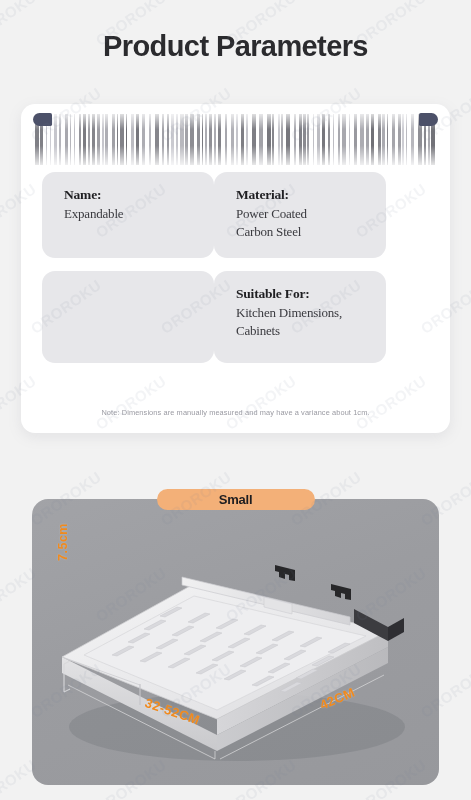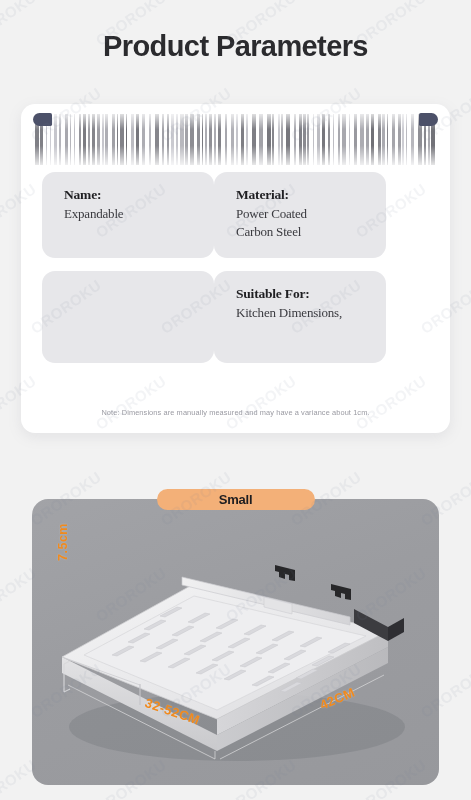--- a/index.html
+++ b/index.html
@@ -329,20 +329,21 @@
       <div class="spec-card">
         <div class="card-label">Material:</div>
         <div class="card-value">Power Coated</div>
         <div class="card-value">Carbon Steel</div>
       </div>
       <div class="spec-card tall">
       </div>
       <div class="spec-card tall">
         <div class="card-label">Suitable For:</div>
         <div class="card-value">Kitchen Dimensions,</div>
+        <div class="card-value">Cabinets</div>
       </div>
     </div>
 
   <div class="note">Note: Dimensions are manually measured and may have a variance about 1cm.</div>
 </div>
 
 <div class="size-badge">Small</div>
 
 <div class="photo-panel">
   <svg class="product" viewBox="0 0 407 286" xmlns="http://www.w3.org/2000/svg">

